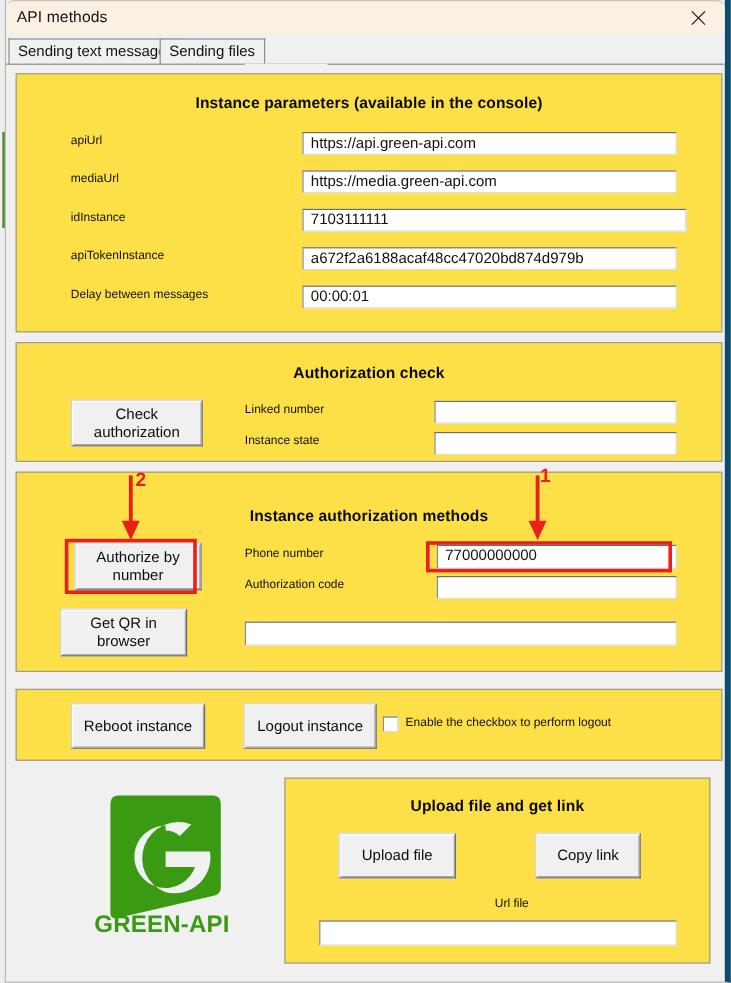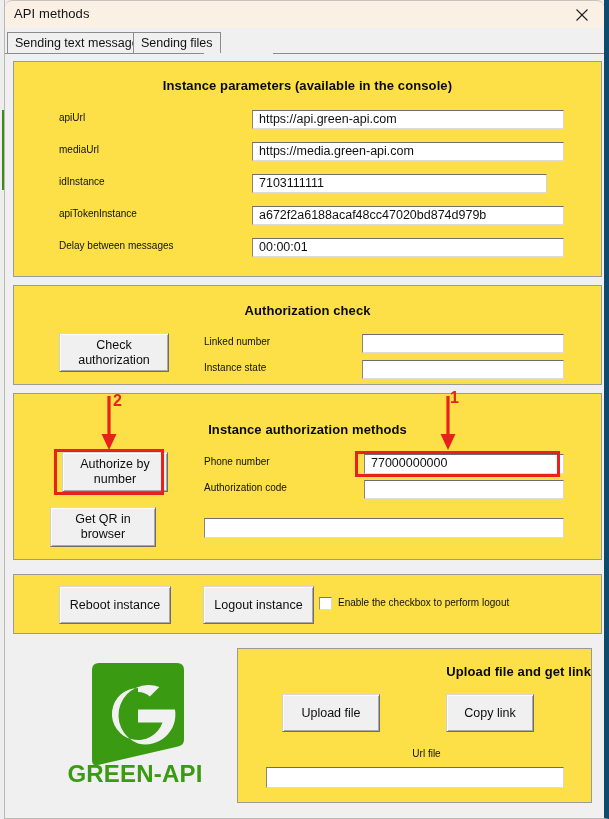--- a/index.html
+++ b/index.html
@@ -216,21 +216,21 @@
     top: 662px;
     width: 108px;
     height: 105px;
   }
   #logo-text {
     position: absolute;
     left: 55px;
     top: 760px;
     width: 150px;
     text-align: center;
-    font-size: 24px;
+    font-size: 20px;
     font-weight: bold;
     color: #3a9a12;
     letter-spacing: 0.2px;
   }
 
   
   .bleed {
     position: absolute;
     background: #dcdcdc;
   }
@@ -264,21 +264,21 @@
   <div class="panel" style="left:8px; top:61px; width:589px; height:216px;">
     <div class="panel-title" style="top:16px;">Instance parameters (available in the console)</div>
 
     <div class="field-label" style="left:45px; top:50px;">apiUrl</div>
     <div class="tbox" style="left:238px; top:48px; width:312px; height:19px;">https://api.green-api.com</div>
 
     <div class="field-label" style="left:45px; top:82px;">mediaUrl</div>
     <div class="tbox" style="left:238px; top:80px; width:312px; height:19px;">https://media.green-api.com</div>
 
     <div class="field-label" style="left:45px; top:114px;">idInstance</div>
-    <div class="tbox" style="left:238px; top:112px; width:295px; height:19px;">7103111111</div>
+    <div class="tbox" style="left:238px; top:112px; width:320px; height:19px;">7103111111</div>
 
     <div class="field-label" style="left:45px; top:146px;">apiTokenInstance</div>
     <div class="tbox" style="left:238px; top:144px; width:312px; height:19px;">a672f2a6188acaf48cc47020bd874d979b</div>
 
     <div class="field-label" style="left:45px; top:178px;">Delay between messages</div>
     <div class="tbox" style="left:238px; top:176px; width:312px; height:19px;">00:00:01</div>
   </div>
 
   <div class="panel" style="left:8px; top:285px; width:589px; height:100px;">
     <div class="panel-title" style="top:17px;">Authorization check</div>
@@ -320,21 +320,21 @@
 
   <div id="logo-wrap">
     <svg width="108" height="105" viewBox="0 0 108 105">
       <path d="M12 8 Q12 1 19 1 L97 1 Q104 1 104 8 L104 78 Q104 83 98 84.5 L18 103 Q12 104.5 12 98 Z" fill="#3a9a12"></path>
       <path d="M58 26 a26 26 0 1 0 24.5 34.5 h-24.5 v-13 h37 a30 30 0 0 1 -37 34 a30 30 0 1 1 21.4 -56.5 l-9.6 9.6 a17 17 0 0 0 -11.8 -4.6 z" fill="#f1f1f1"></path>
     </svg>
   </div>
   <div id="logo-text">GREEN-API</div>
 
   <div class="panel" style="left:232px; top:648px; width:355px; height:155px;">
-    <div class="panel-title" style="top:15px;text-align:right;">Upload file and get link</div>
+    <div class="panel-title" style="top:15px;">Upload file and get link</div>
 
     <div class="btn" style="left:44px; top:45px; width:98px; height:38px;">Upload file</div>
     <div class="btn" style="left:208px; top:45px; width:88px; height:38px;">Copy link</div>
 
     <div class="field-label" style="left:12px; top:99px; width:100%; text-align:center;">Url file</div>
     <div class="tbox" style="left:28px; top:118px; width:298px; height:21px;"></div>
   </div>
 
 </div>
 

